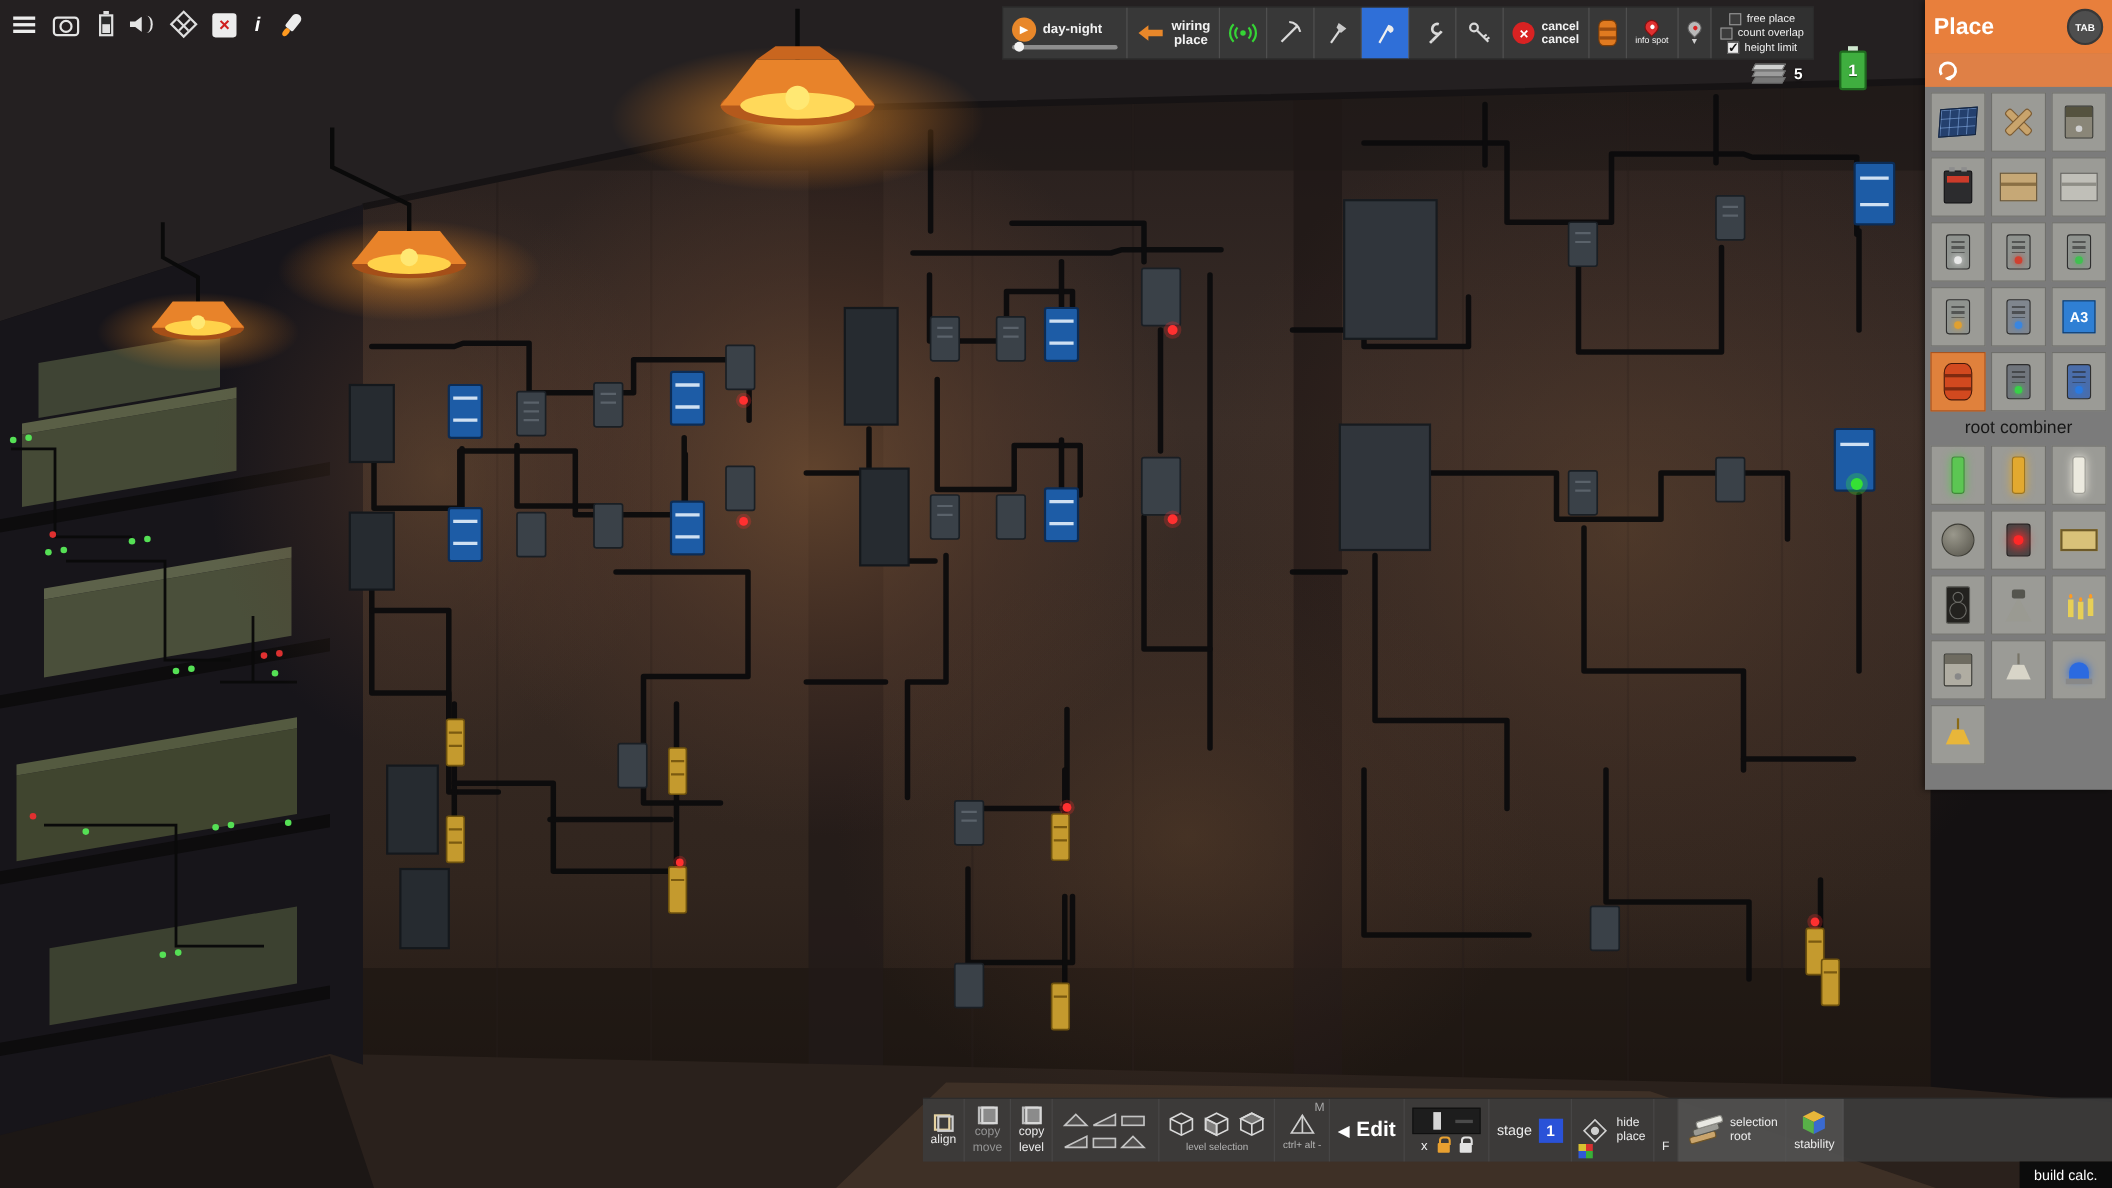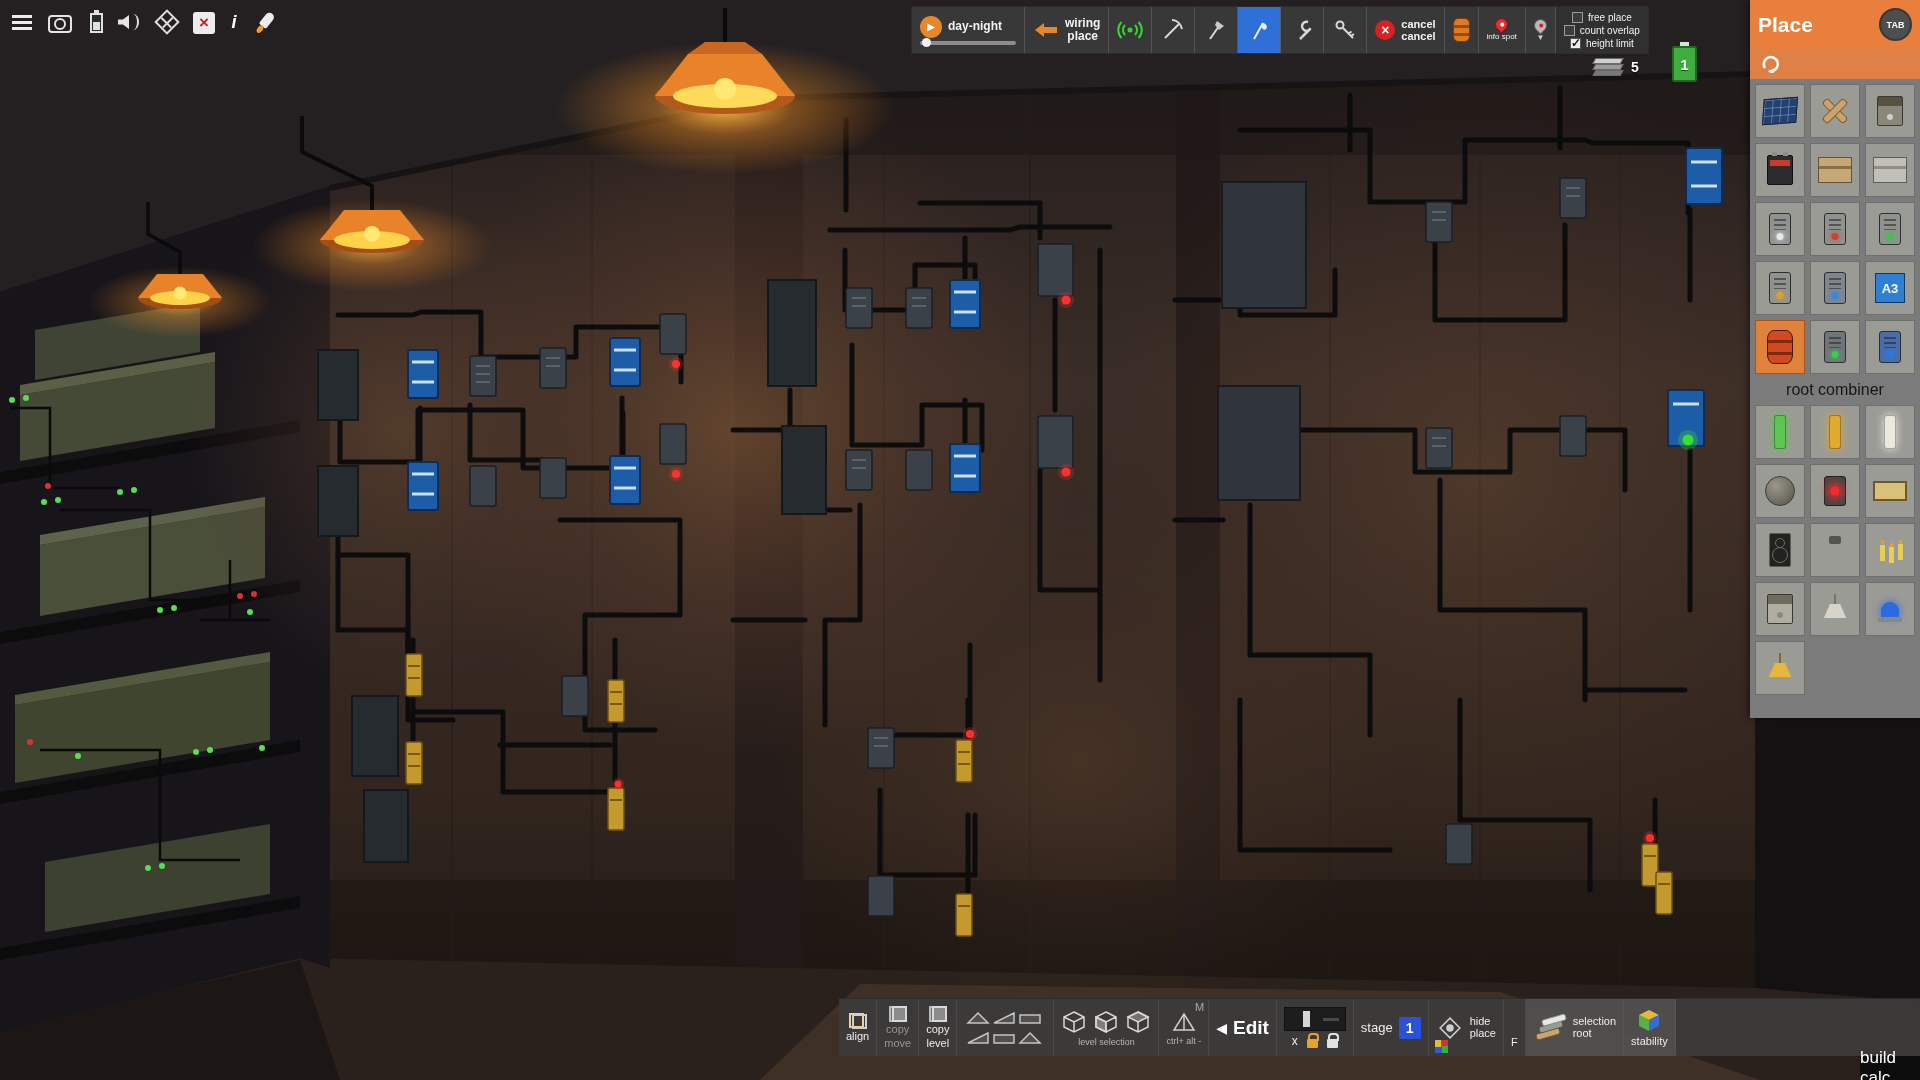--- a/index.html
+++ b/index.html
@@ -183,22 +183,22 @@
   .lock{width:11px;height:9px;background:#e8a030;border-radius:1px;position:relative;margin-top:5px}
   .lock::before{content:"";position:absolute;top:-6px;left:1px;width:7px;height:6px;border:2px solid #e8a030;
     border-bottom:none;border-radius:4px 4px 0 0}
   .lock.white{background:#e2e2e2}
   .lock.white::before{border-color:#e2e2e2}
   .stage-val{width:22px;height:22px;background:#2a52d8;color:#fff;font-size:14px;font-weight:bold;
     display:flex;align-items:center;justify-content:center}
   .mini-palette{position:absolute;left:6px;bottom:3px;width:13px;height:13px;
     background:conic-gradient(#d83030 0 25%,#38b038 0 50%,#3058d8 0 75%,#d8c030 0)}
   .f-cell{justify-content:flex-end;padding-bottom:7px}
-  .build-calc{position:absolute;right:0;top:1056px;width:60px;height:24px;background:#0c0c0c;color:#fff;
-    font-size:17px;display:flex;align-items:center;justify-content:center;z-index:30}
+  .build-calc{position:absolute;right:0;top:1056px;width:84px;height:24px;background:#0c0c0c;color:#fff;
+    font-size:13px;display:flex;align-items:center;justify-content:center;z-index:30}
 </style>
 </head>
 <body>
 
 <div class="stage">
 
   <svg class="scene" viewBox="0 0 1920 1080">
     <defs>
       <radialGradient id="gPool" cx="50%" cy="50%" r="50%">
         <stop offset="0" stop-color="#6b4a30" stop-opacity="0.85"></stop>

